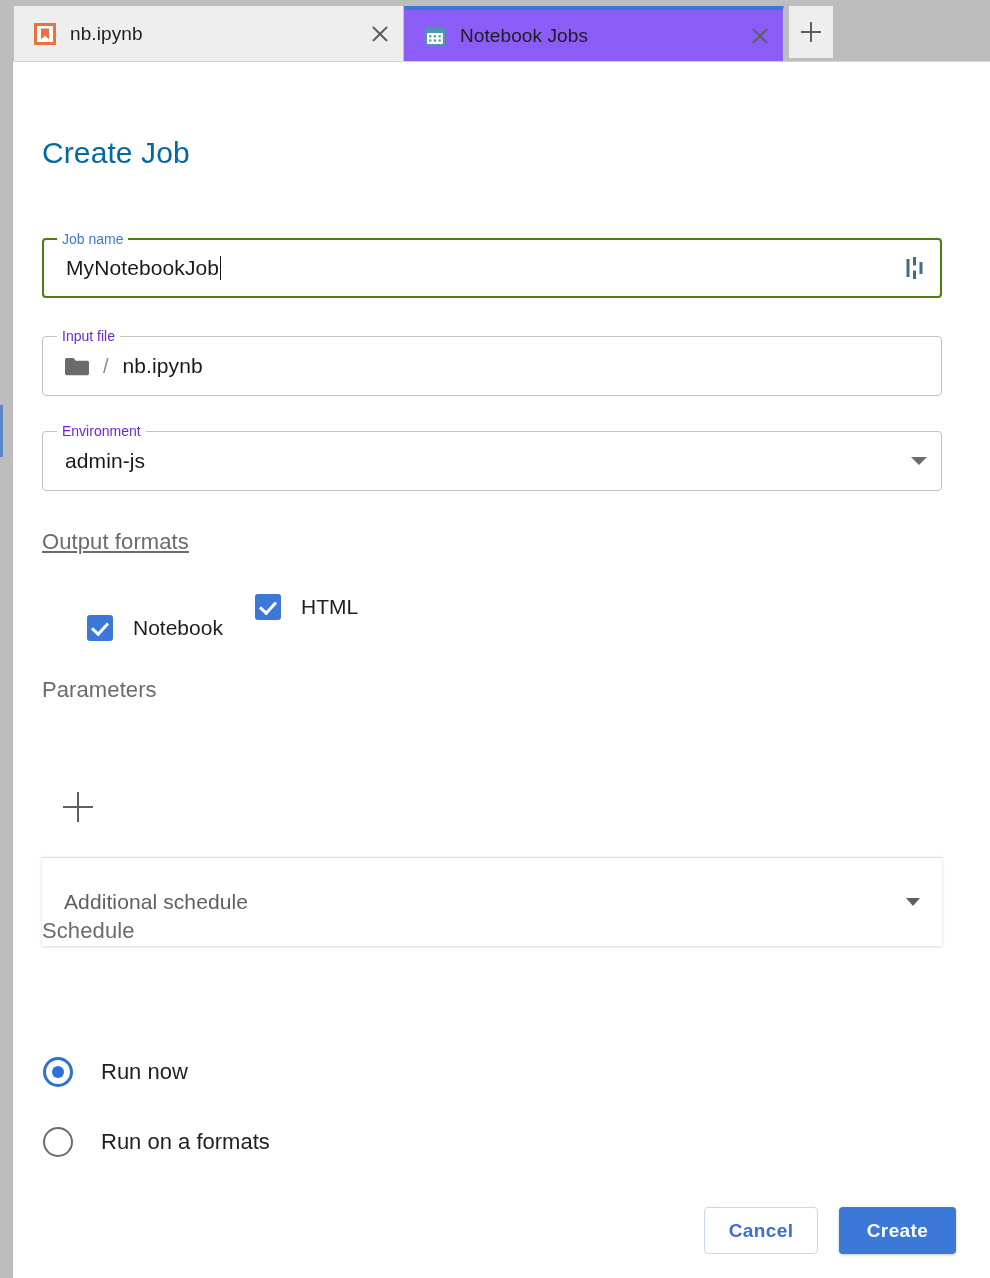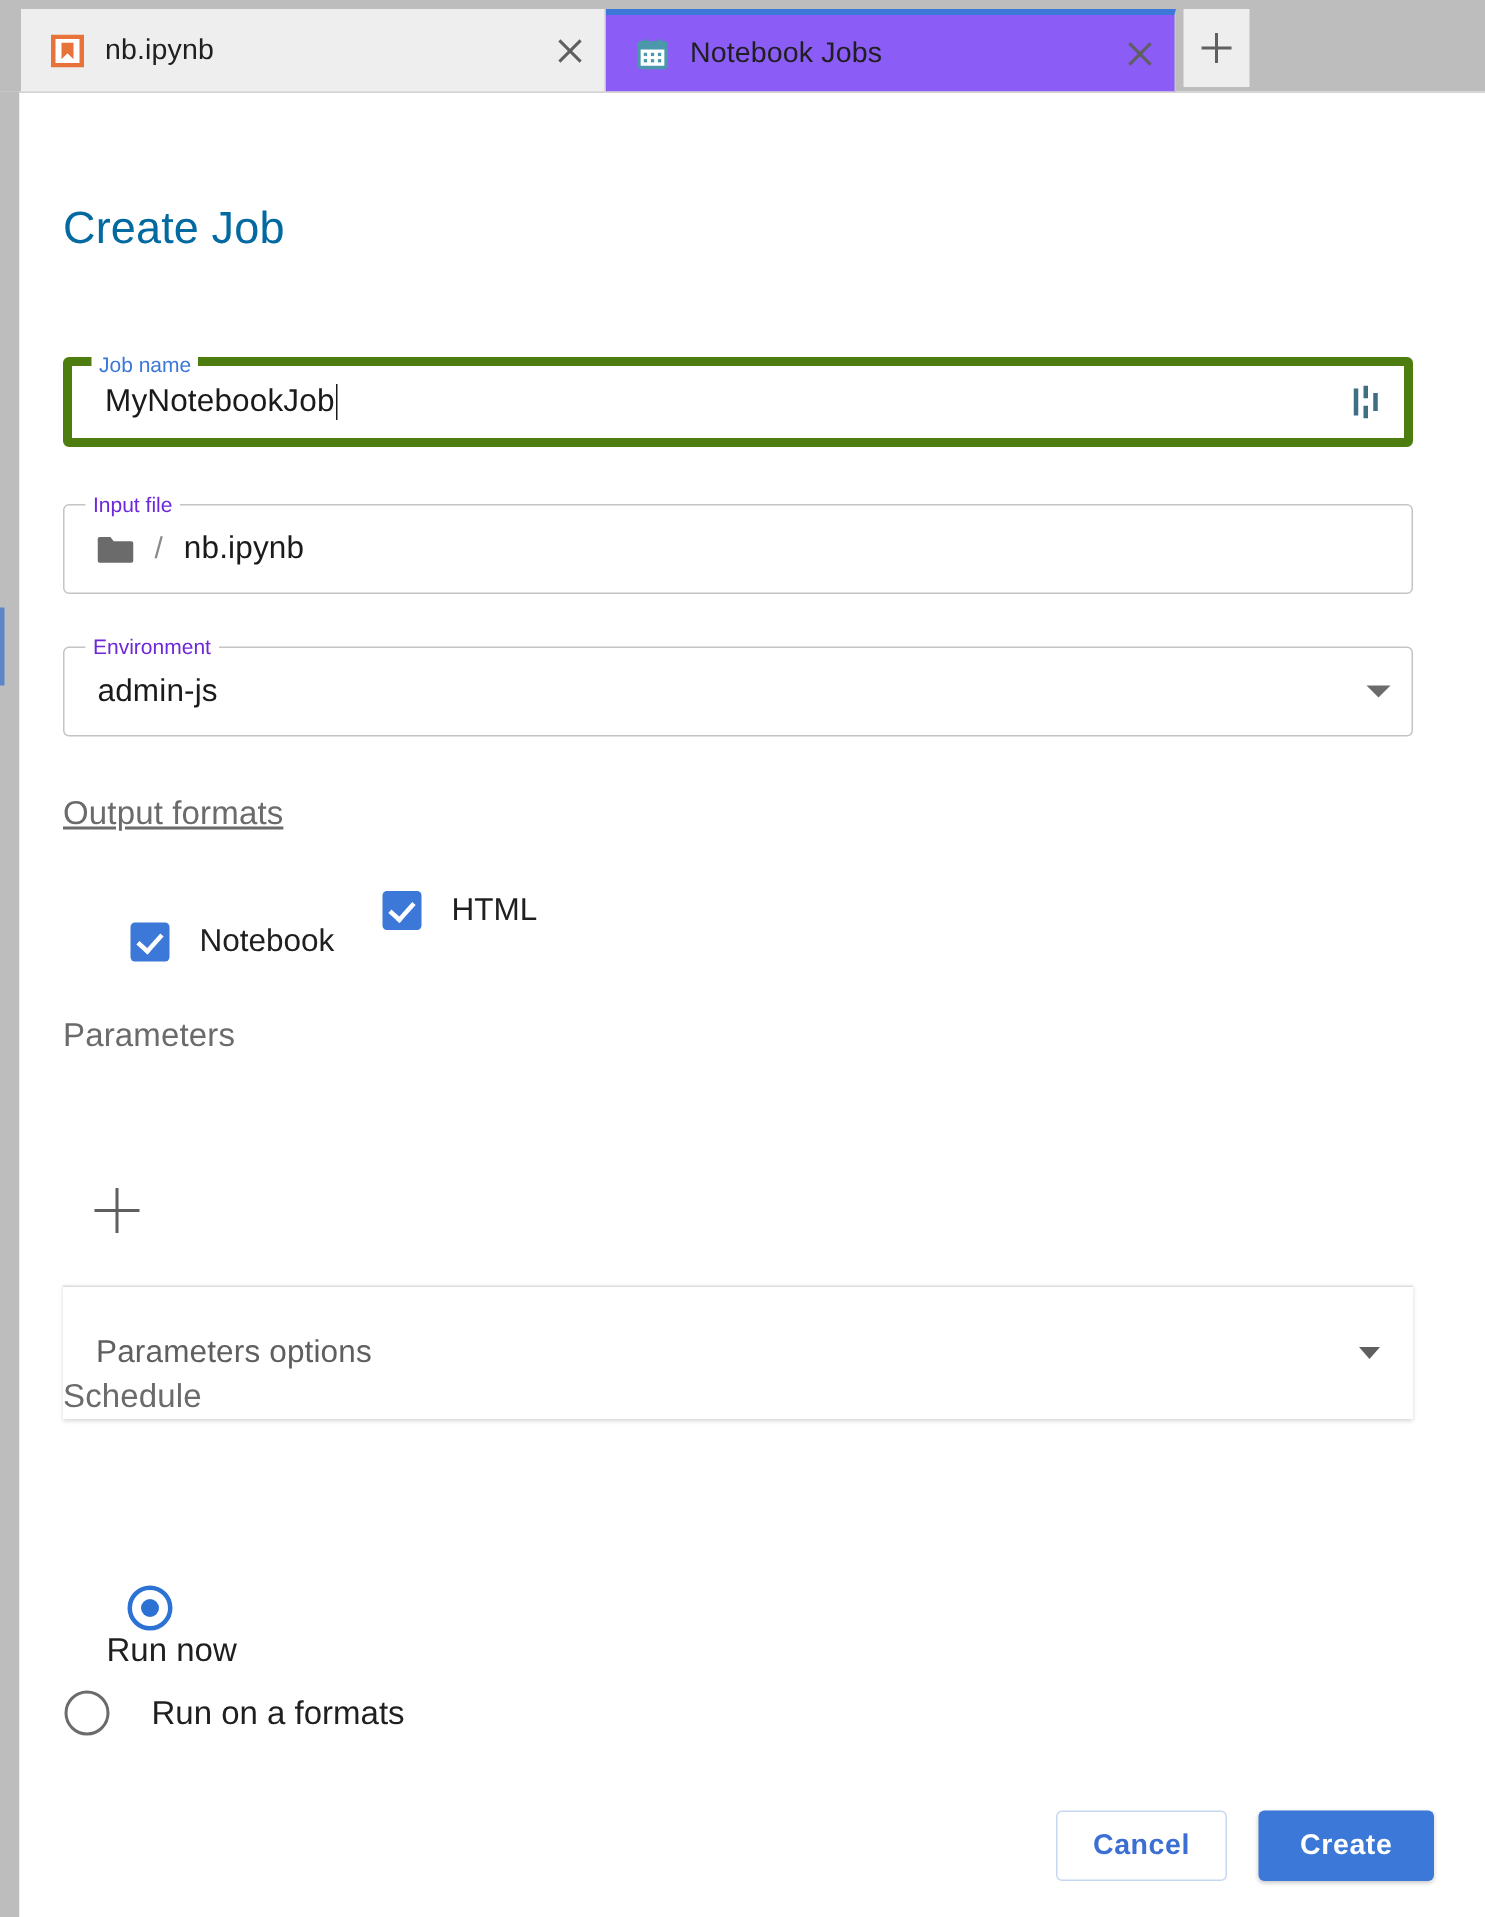--- a/index.html
+++ b/index.html
@@ -148,21 +148,21 @@
   .field {
     position: absolute;
     left: 29px;
     width: 900px;
     box-sizing: border-box;
     border: 1px solid #c4c4c4;
     border-radius: 4px;
     background: #ffffff;
   }
   .field.focused {
-    border: 6px solid #4d7c0f;
+    border: 2px solid #4d7c0f;
   }
   .field-legend {
     position: absolute;
     top: -9px;
     left: 14px;
     padding: 0 5px;
     background: #ffffff;
     font-size: 14px;
     color: #6d28d9;
     line-height: 16px;
@@ -312,21 +312,21 @@
     border-top: 8px solid #5f5f5f;
   }
 
   
   .radiorow {
     position: absolute;
     left: 30px;
     display: flex;
     align-items: center;
   }
-  #radio-runnow { top: 995px; flex-direction: column; }
+  #radio-runnow { top: 995px; }
   #radio-schedule { top: 1065px; }
   .radio {
     width: 30px; height: 30px;
     border-radius: 50%;
     box-sizing: border-box;
     flex: 0 0 30px;
     position: relative;
   }
   .radio.on {
     border: 3px solid #2b72d4;
@@ -458,21 +458,21 @@
     </div>
     <div class="checkrow" id="check-html">
       <span class="checkbox"></span>
       <span class="checkrow-label">HTML</span>
     </div>
 
     <div class="section-heading" id="h-parameters">Parameters</div>
     <div class="add-param"></div>
 
     <div class="accordion">
-      <span class="accordion-label">Parameters options</span>
+      <span class="accordion-label">Additional schedule</span>
       <span class="accordion-caret"></span>
     </div>
 
     <div class="section-heading" id="h-schedule">Schedule</div>
 
     <div class="radiorow" id="radio-runnow">
       <span class="radio on"></span>
       <span class="radiorow-label">Run now</span>
     </div>
     <div class="radiorow" id="radio-schedule">

